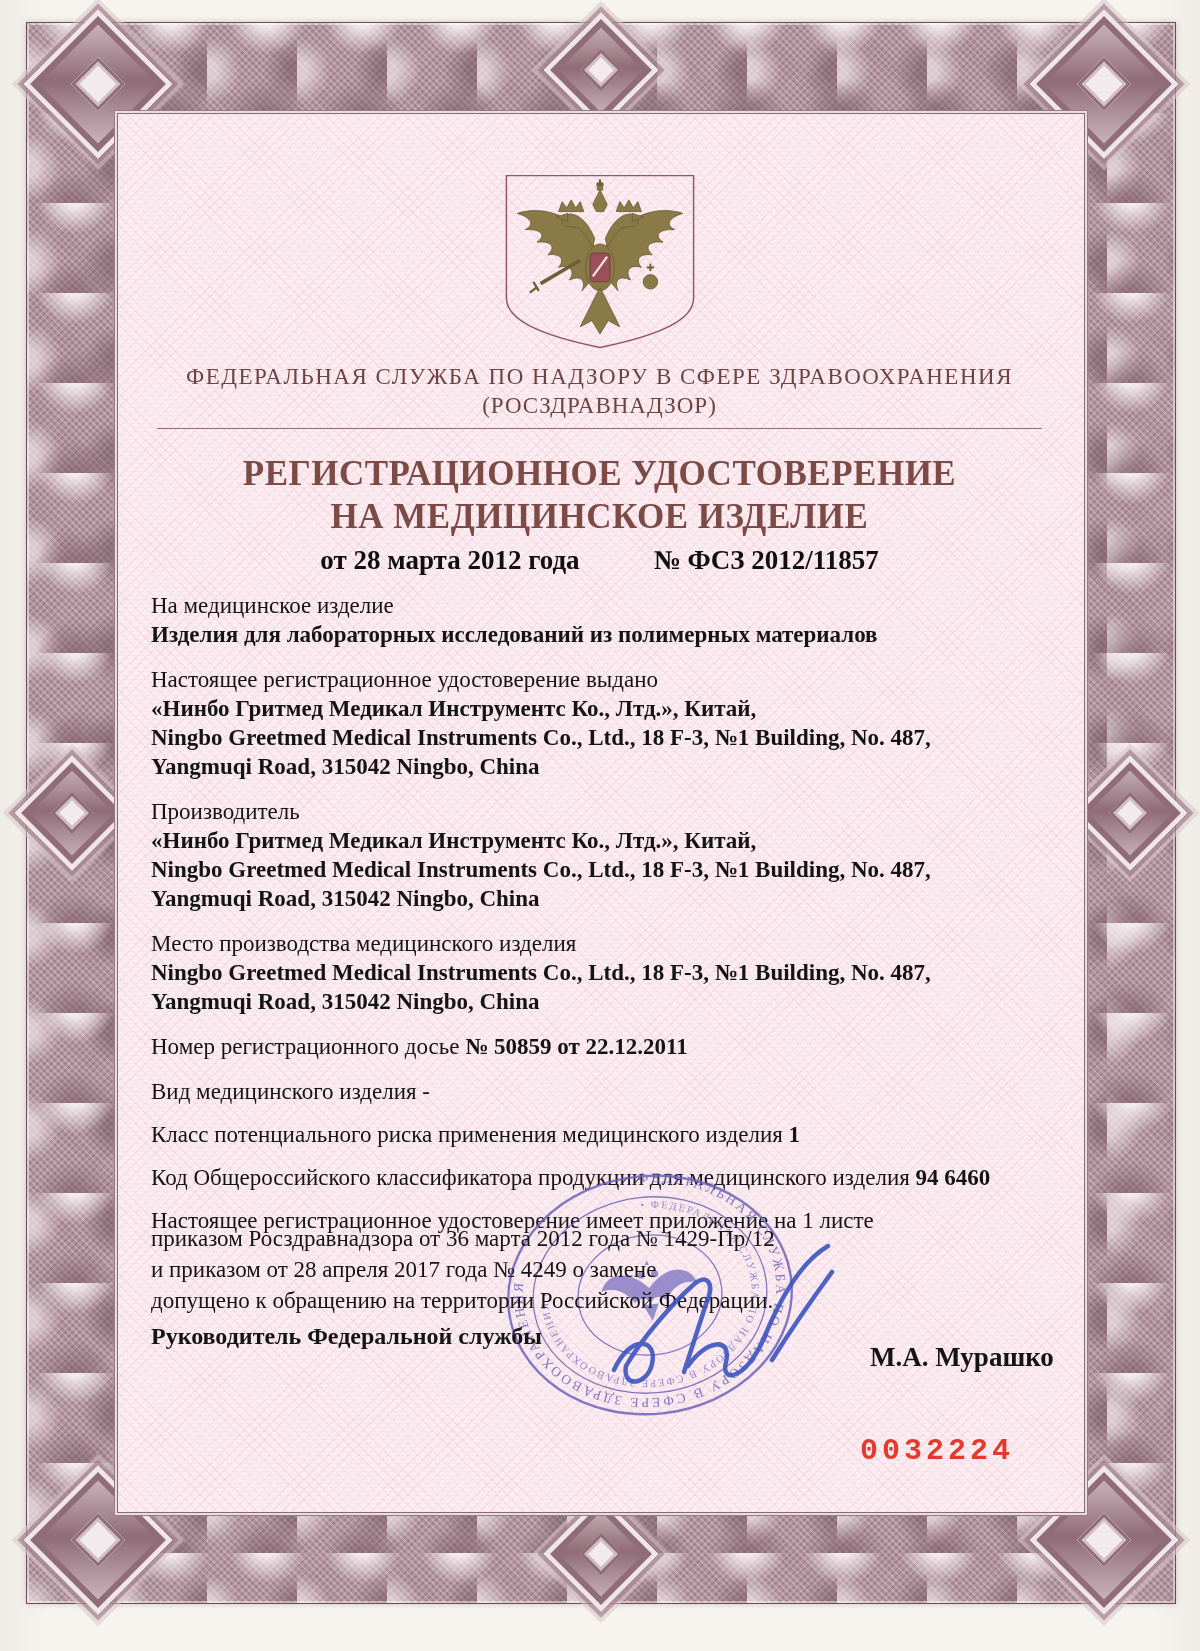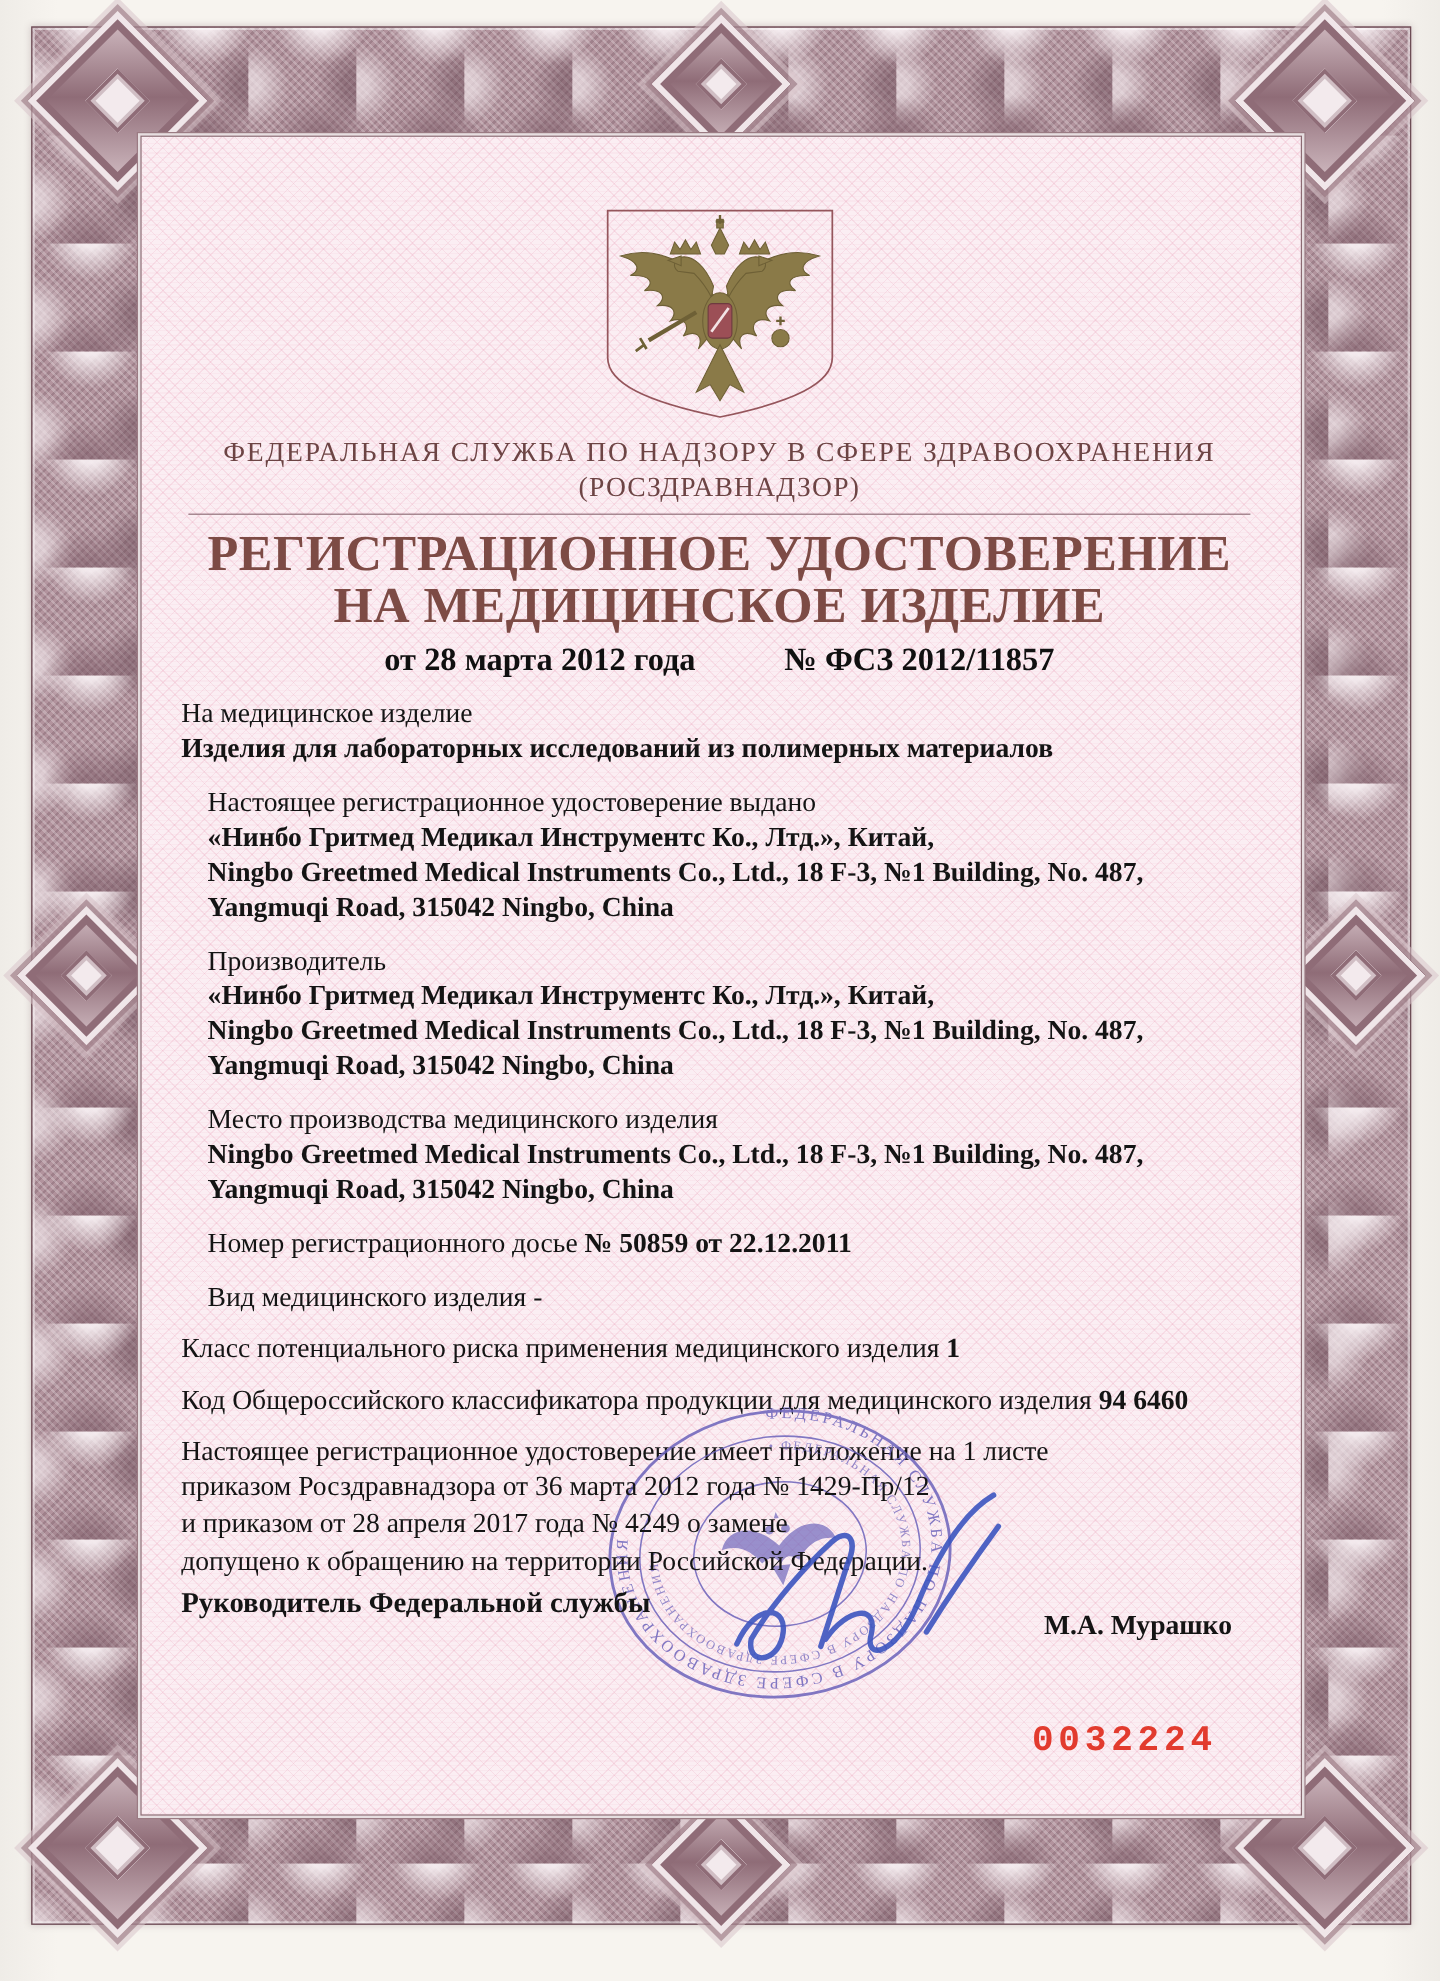--- a/index.html
+++ b/index.html
@@ -62,32 +62,32 @@
   
   .content{position:absolute;inset:0;padding:54px 36px 0 33px;overflow:hidden;}
   .center{text-align:center;}
 
   .emblem{display:block;margin:0 auto;width:216px;height:188px;}
 
   .agency{margin-top:6px;color:#6d4444;font-size:23px;line-height:29px;letter-spacing:1.5px;}
   .agency .l2{letter-spacing:1px;}
   .divider{border:none;border-top:1px solid #92707a;margin:8px 6px 0 6px;height:0;}
 
-  .title{margin-top:12px;color:#7d4b45;font-weight:700;font-size:42px;line-height:43px;letter-spacing:.5px;}
+  .title{margin-top:23px;color:#7d4b45;font-weight:700;font-size:35px;line-height:43px;letter-spacing:.5px;}
   .dateline{margin-top:5px;font-weight:700;font-size:27px;line-height:34px;display:flex;justify-content:center;gap:74px;color:#101010;}
 
   .para{font-size:23px;line-height:29px;}
-  .mt{margin-top:16px;margin-left:22px;}
+  .mt{margin-top:16px;}
   .mts{margin-top:14px;}
   .b{font-weight:700;}
 
   .abs{position:absolute;left:33px;}
   .orders{top:1109px;font-size:23px;line-height:31px;}
   .signer{top:1206px;font-weight:700;font-size:24px;line-height:33px;}
-  .signer-name{position:absolute;left:752px;top:1228px;font-weight:700;font-size:23px;}
+  .signer-name{position:absolute;left:752px;top:1228px;font-weight:700;font-size:27px;}
   .serial{position:absolute;right:70px;top:1308px;font-family:"Liberation Mono","DejaVu Sans Mono",monospace;font-weight:700;font-size:30px;letter-spacing:4px;color:#e23b2e;margin-top:12px;}
 
   .stamp{position:absolute;left:382px;top:1052px;width:300px;height:258px;transform:rotate(-6deg);opacity:.85;}
   .signature{position:absolute;left:478px;top:1128px;width:300px;height:170px;}
 </style>
 </head>
 <body>
 
 <div class="page">
   <div class="frame">

